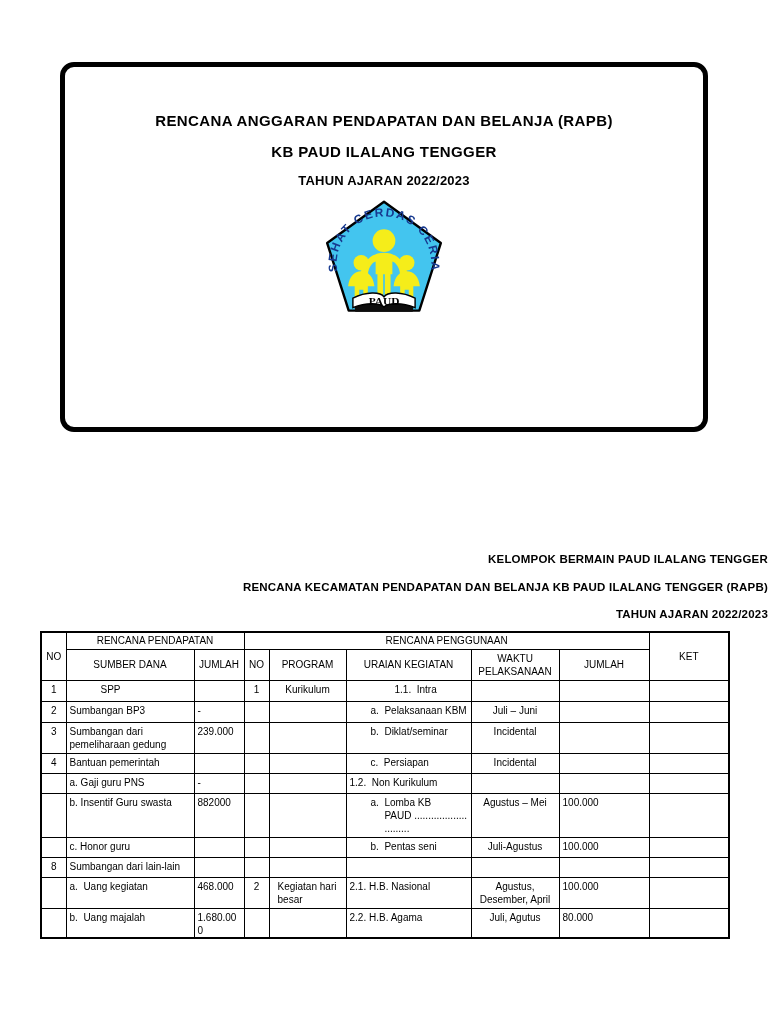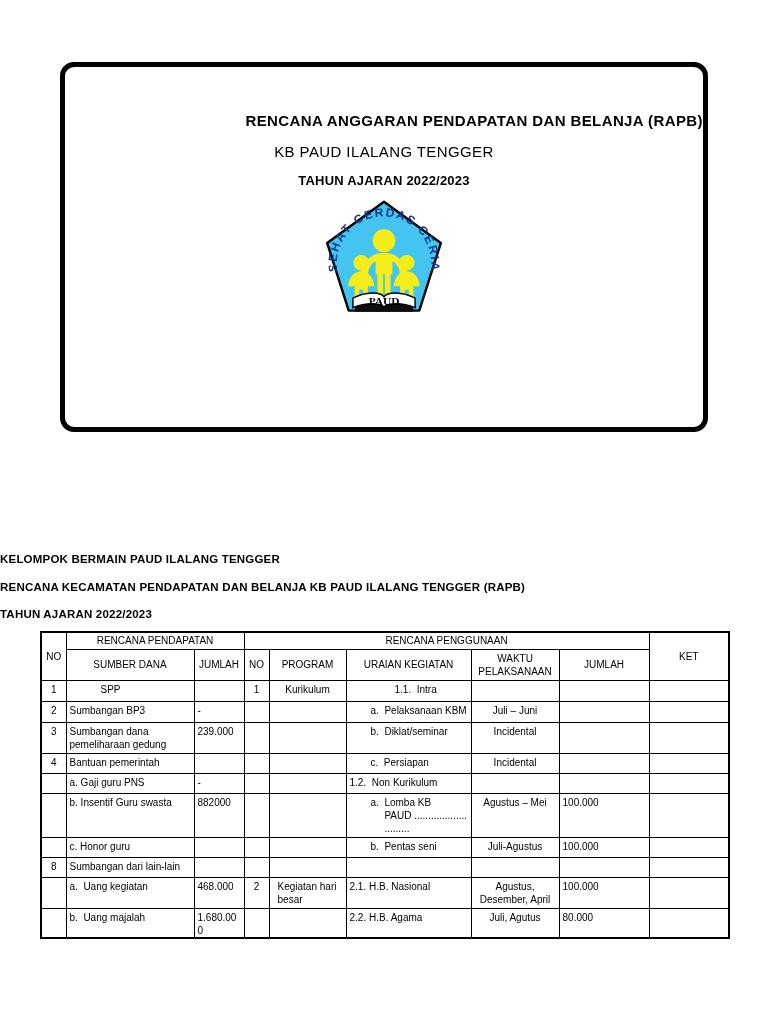--- a/index.html
+++ b/index.html
@@ -4,28 +4,28 @@
 <style>
   * { box-sizing: border-box; margin: 0; padding: 0; }
   html, body { width: 768px; height: 1024px; background: #fff; overflow: hidden; }
   body { font-family: "Liberation Sans", sans-serif; color: #000; position: relative; }
 
   
   .cover-card {
     position: absolute; left: 60px; top: 62px; width: 648px; height: 370px;
     border: 5px solid #000; border-radius: 14px; background: #fff; text-align: center;
   }
-  .cover-title1 { margin-top: 45px; font-size: 15px; font-weight: bold; letter-spacing: .4px; text-align: right; }
-  .cover-title2 { margin-top: 14px; font-size: 15px; font-weight: normal; letter-spacing: .4px; }
+  .cover-title1 { margin-top: 45px; font-size: 15px; font-weight: bold; letter-spacing: .4px; }
+  .cover-title2 { margin-top: 14px; font-size: 15px; font-weight: bold; letter-spacing: .4px; }
   .cover-title3 { margin-top: 13px; font-size: 13px; font-weight: bold; letter-spacing: .2px; }
   .logo-wrap { margin-top: 12px; height: 128px; }
   .cover-address { margin-top: 16px; font-size: 14px; font-weight: bold; line-height: 19px; letter-spacing: .2px; }
 
   
-  .section-headings { position: absolute; left: 0; top: 553px; width: 768px; text-align: left; }
+  .section-headings { position: absolute; left: 0; top: 553px; width: 768px; text-align: right; }
   .section-headings div { font-size: 11.5px; font-weight: bold; margin-bottom: 15.5px; letter-spacing: .2px; }
 
   
   table.rapb {
     position: absolute; left: 40px; top: 631px; width: 688px;
     border-collapse: collapse; table-layout: fixed;
     font-size: 10px; line-height: 13px; border: 2px solid #000;
   }
   .rapb th, .rapb td { border: 1px solid #000; overflow: hidden; }
   .rapb th {
@@ -131,21 +131,21 @@
       <td>-</td>
       <td class="ctr"></td>
       <td class="i8"></td>
       <td class="i24">a.  Pelaksanaan KBM</td>
       <td class="ctr">Juli – Juni</td>
       <td></td>
       <td></td>
     </tr>
     <tr class="rh31">
       <td class="ctr">3</td>
-      <td>Sumbangan dana pemeliharaan gedung</td>
+      <td>Sumbangan dari pemeliharaan gedung</td>
       <td>239.000</td>
       <td class="ctr"></td>
       <td class="i8"></td>
       <td class="i24">b.  Diklat/seminar</td>
       <td class="ctr">Incidental</td>
       <td></td>
       <td></td>
     </tr>
     <tr class="rh20">
       <td class="ctr">4</td>

